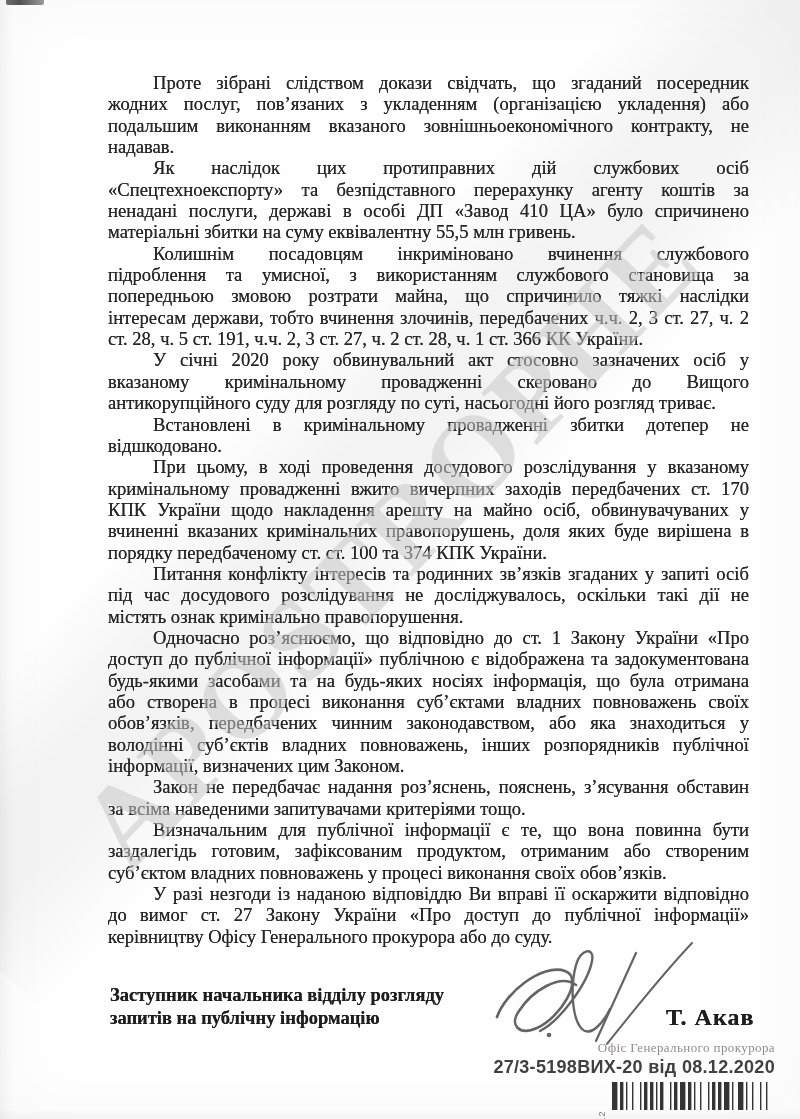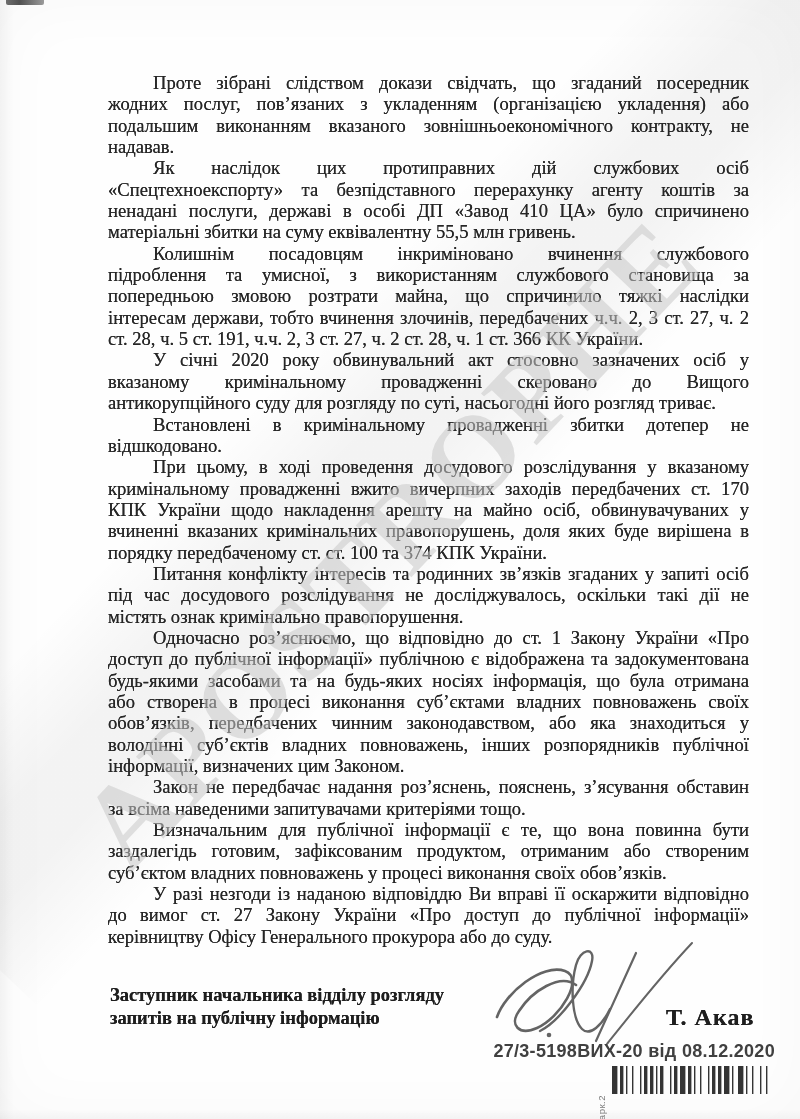--- a/index.html
+++ b/index.html
@@ -166,20 +166,21 @@
       <path stroke-width="2.4" d="M 60 96 C 80 86 108 48 112 26 C 115 11 100 14 96 30 C 90 52 92 84 102 94 C 110 102 122 90 130 74"></path>
       <path stroke-width="2.2" d="M 116 106 L 156 18"></path>
       <path stroke-width="2" d="M 127 109 C 150 80 180 42 212 8"></path>
       <circle cx="69" cy="100" r="2.3" fill="#4f4f4f" stroke="none"></circle>
     </g>
   </svg>
 
   <div class="signer">Т. Акав</div>
 
   <div class="stamp">
+    <div class="stamp-org">Офіс Генерального прокурора</div>
     <div class="stamp-ref">27/3-5198ВИХ-20 від 08.12.2020</div>
     <div class="bc-row">
       <span class="sheet-label">арк.2</span>
       <svg class="bc-svg" id="barcode" width="160" height="29">
           <rect x="0.00" y="0" width="5.40" height="28" fill="#343434"></rect>
           <rect x="8.00" y="0" width="3.40" height="28" fill="#343434"></rect>
           <rect x="14.00" y="0" width="1.40" height="28" fill="#343434"></rect>
           <rect x="20.00" y="0" width="1.40" height="28" fill="#343434"></rect>
           <rect x="28.00" y="0" width="1.40" height="28" fill="#343434"></rect>
           <rect x="32.00" y="0" width="3.40" height="28" fill="#343434"></rect>

